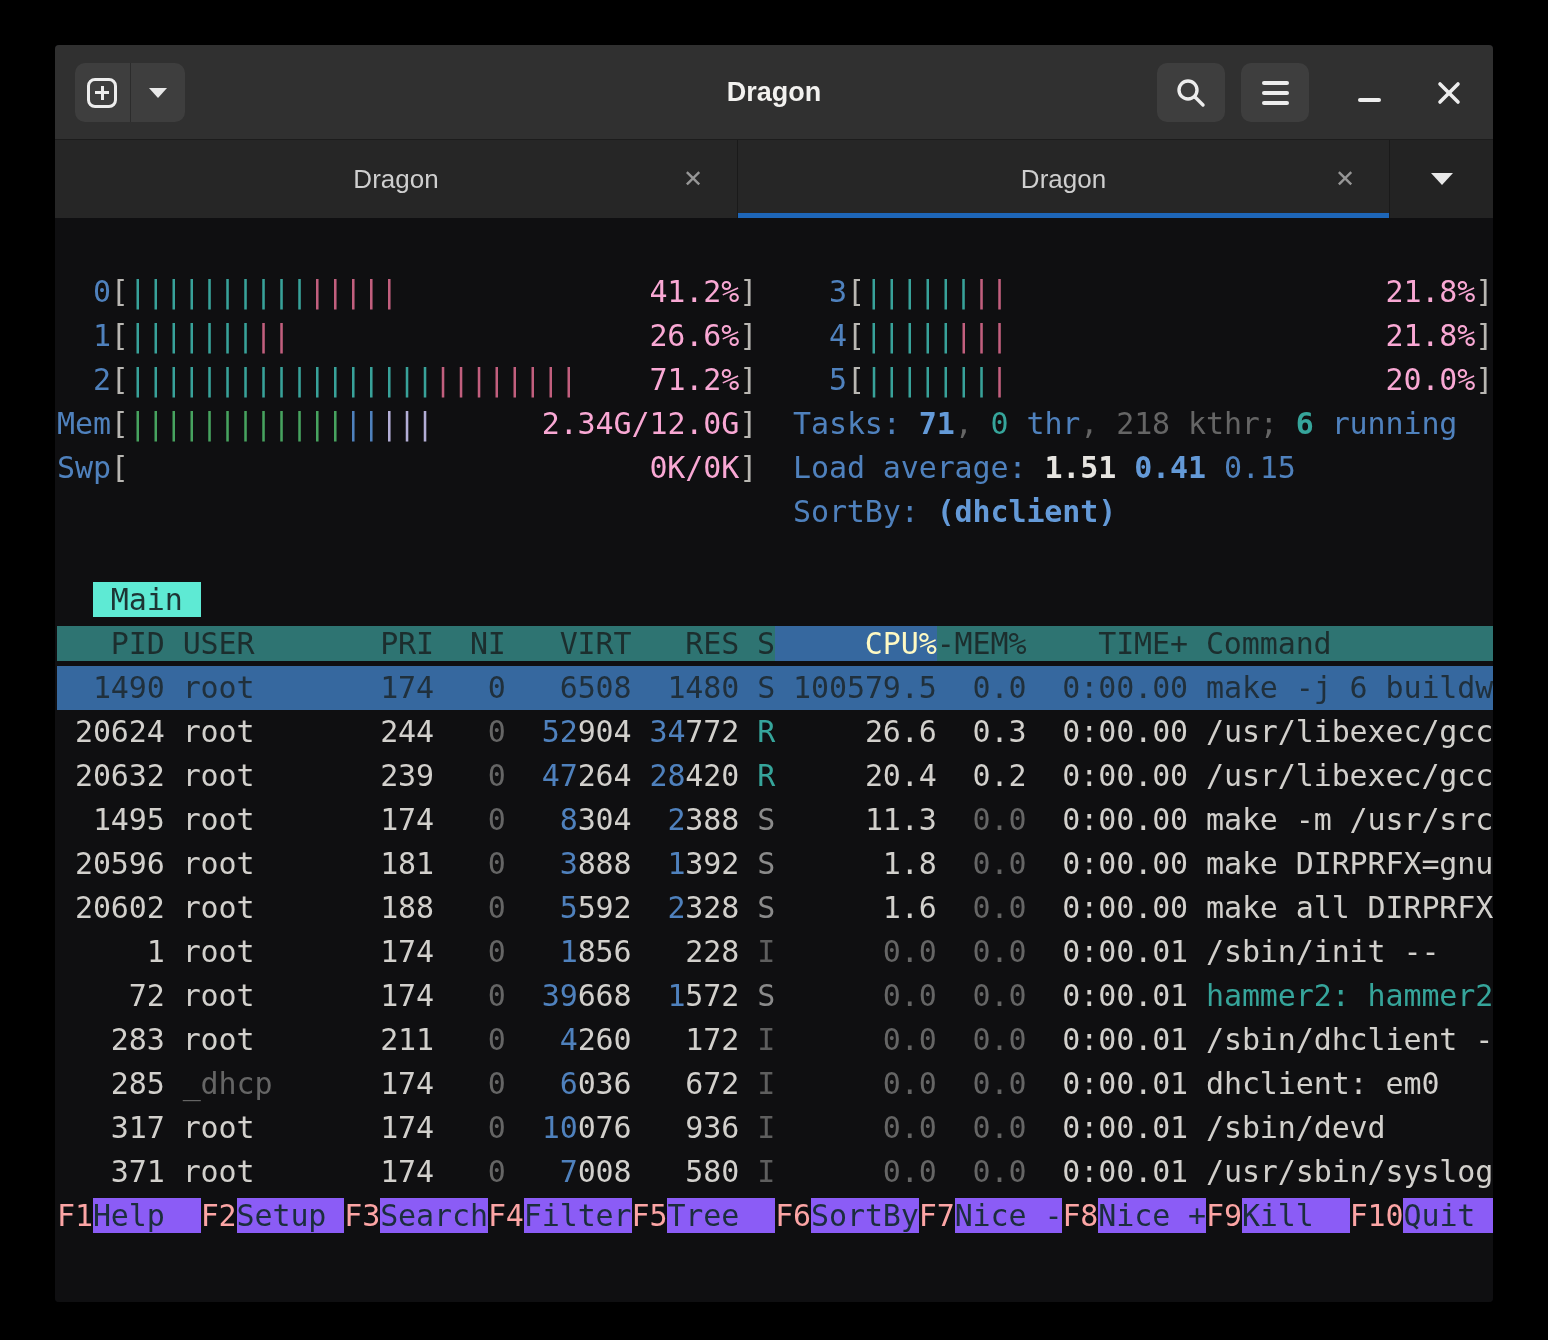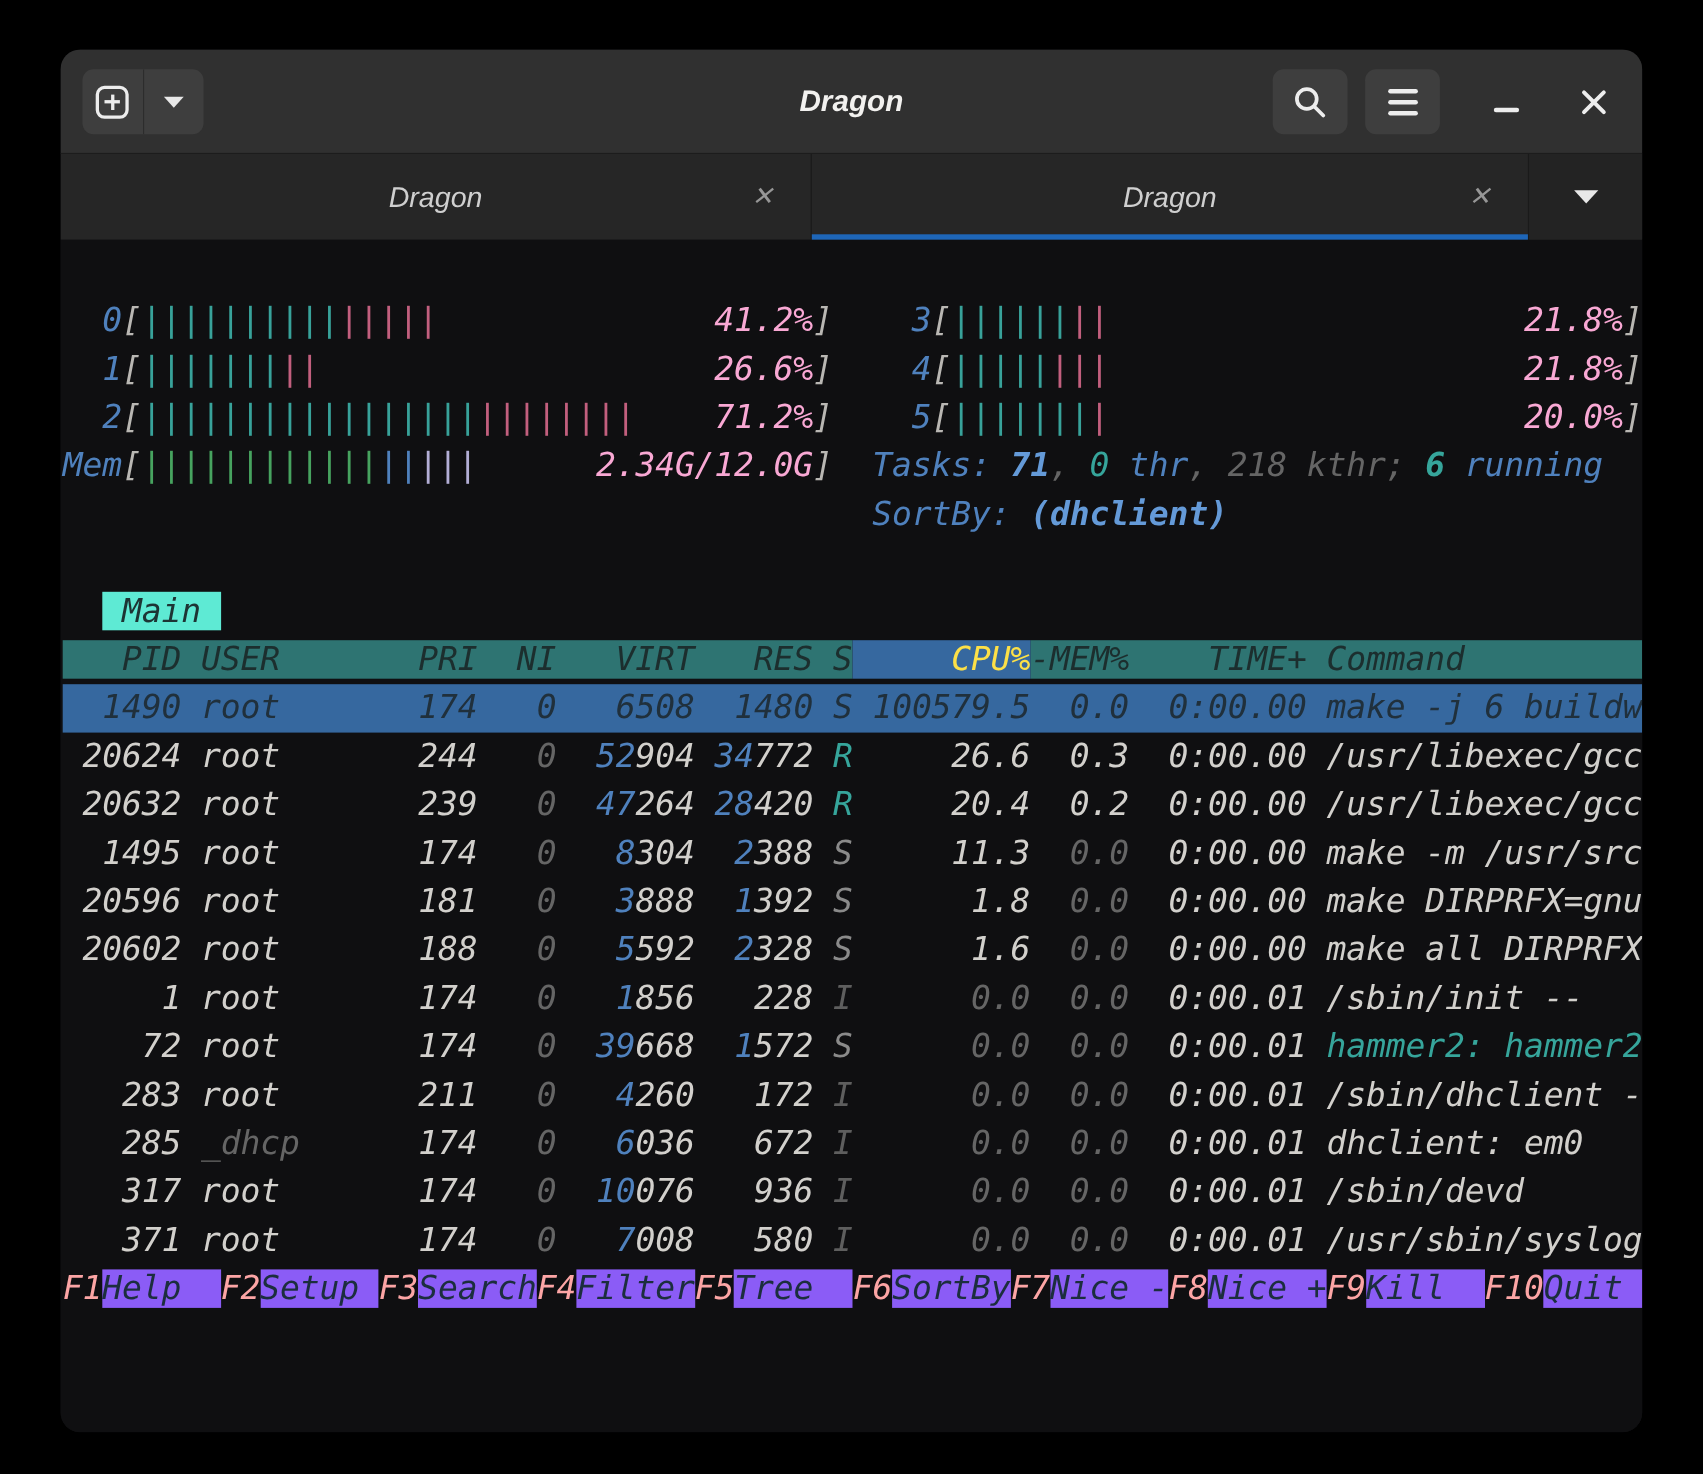--- a/index.html
+++ b/index.html
@@ -1,22 +1,22 @@
 <!DOCTYPE html>
 <html><head>
 <meta charset="utf-8">
 <style>
   html,body{margin:0;padding:0;background:#000;width:1548px;height:1340px;overflow:hidden;}
   *{box-sizing:border-box;}
   body{font-family:"Liberation Sans", sans-serif;}
 
   
   .window{position:absolute;left:55px;top:45px;width:1438px;height:1257px;
-    border-radius:18px;overflow:hidden;background:#0f0f11;
-    box-shadow:0 14px 50px rgba(0,0,0,.7);font-style:italic;}
+    border-radius:4px;overflow:hidden;background:#0f0f11;
+    box-shadow:0 14px 50px rgba(0,0,0,.7);}
 
   
   .headerbar{position:relative;height:95px;background:#303030;border-bottom:1px solid #1c1c1c;}
   .hb-title{position:absolute;left:0;right:0;top:0;height:95px;display:flex;align-items:center;justify-content:center;
     color:#f2f1ef;font-size:27px;font-weight:bold;}
   .btn{background:#3e3e3e;border-radius:10px;display:flex;align-items:center;justify-content:center;}
   .newtab-group{position:absolute;left:20px;top:18px;height:59px;width:110px;display:flex;background:#3e3e3e;border-radius:10px;overflow:hidden;}
   .newtab-half{width:55px;height:59px;display:flex;align-items:center;justify-content:center;}
   .newtab-sep{width:1px;background:#2c2c2c;}
   .sq-plus{width:30px;height:30px;border:3px solid #ededed;border-radius:8px;position:relative;}
@@ -60,21 +60,21 @@
   .bar-sys{color:#c25f7e;}
   .bar-memused{color:#47a35f;}
   .bar-membuf{color:#4f81bd;}
   .bar-memcache{color:#b3aed6;}
   .c-run{color:#36a59b;}
   .c-dis{color:#c25f7e;font-weight:bold;}
   .c-slp{color:#8a8a8a;}
   .c-idl{color:#5e5e5e;}
   .main-tab{background:#5eead4;color:#1d3434;}
   .hdr-teal{background:#2e7472;color:#1c2e2e;}
-  .hdr-blue{background:#36689f;color:#fde047;}
+  .hdr-blue{background:#36689f;color:#fef9c3;}
   .tl.sel{background:#36689f;}
   .tl.sel span{color:#20303c !important;font-weight:normal !important;text-align:right;}
   .fk-key{color:#fca5a5;}
   .fk-label{background:#8b5cf6;color:#1c2e3e;}
 </style>
 </head>
 <body>
 
 <div class="window">
 
@@ -126,20 +126,21 @@
     <div class="tabs-dd">
       <span class="tri-down-lg"></span>
     </div>
   </div>
 
   <div class="term" id="term">
       <div class="tl"><span class="c-blue">  0</span><span class="c-br">[</span><span class="bar-cpu">||||||||||</span><span class="bar-sys">|||||</span><span>              </span><span class="c-pct">41.2%</span><span class="c-br">]</span><span>  </span><span class="c-blue">  3</span><span class="c-br">[</span><span class="bar-cpu">||||||</span><span class="bar-sys">||</span><span>                     </span><span class="c-pct">21.8%</span><span class="c-br">]</span></div>
       <div class="tl"><span class="c-blue">  1</span><span class="c-br">[</span><span class="bar-cpu">|||||||</span><span class="bar-sys">||</span><span>                    </span><span class="c-pct">26.6%</span><span class="c-br">]</span><span>  </span><span class="c-blue">  4</span><span class="c-br">[</span><span class="bar-cpu">|||||</span><span class="bar-sys">|||</span><span>                     </span><span class="c-pct">21.8%</span><span class="c-br">]</span></div>
       <div class="tl"><span class="c-blue">  2</span><span class="c-br">[</span><span class="bar-cpu">|||||||||||||||||</span><span class="bar-sys">||||||||</span><span>    </span><span class="c-pct">71.2%</span><span class="c-br">]</span><span>  </span><span class="c-blue">  5</span><span class="c-br">[</span><span class="bar-cpu">|||||||</span><span class="bar-sys">|</span><span>                     </span><span class="c-pct">20.0%</span><span class="c-br">]</span></div>
       <div class="tl"><span class="c-blue">Mem</span><span class="c-br">[</span><span class="bar-memused">||||||||||||</span><span class="bar-membuf">||</span><span class="bar-memcache">|||</span><span>      </span><span class="c-pct">2.34G/12.0G</span><span class="c-br">]</span><span>  </span><span class="c-blue">Tasks: </span><span class="c-bblue">71</span><span class="c-dim">, </span><span class="c-green">0</span><span class="c-blue"> thr</span><span class="c-dim">, </span><span class="c-dim">218 kthr</span><span class="c-dim">; </span><span class="c-bgreen">6</span><span class="c-blue"> running</span></div>
+      <div class="tl"><span class="c-blue">Swp</span><span class="c-br">[</span><span>                             </span><span class="c-pct">0K/0K</span><span class="c-br">]</span><span>  </span><span class="c-blue">Load average: </span><span class="c-bwhite">1.51 </span><span class="c-bblue">0.41 </span><span class="c-blue">0.15</span></div>
       <div class="tl"><span>                                         </span><span class="c-blue">SortBy: </span><span class="c-bblue">(dhclient)</span></div>
       <div class="tl"></div>
       <div class="tl"><span>  </span><span class="main-tab"> Main </span></div>
       <div class="tl"><span class="hdr-teal">   PID USER       PRI  NI   VIRT   RES S</span><span class="hdr-blue">     CPU%</span><span class="hdr-teal">-MEM%    TIME+ Command         </span></div>
       <div class="tl sel"><span class="c-w">  1490 </span><span class="c-w">root     </span><span class="c-w">  174</span><span class="c-dim">   0</span><span class="c-blue">   6</span><span class="c-w">508</span><span class="c-blue">  1</span><span class="c-w">480</span><span> </span><span class="c-slp">S</span><span class="c-w"> 100579.5</span><span class="c-dim">  0.0</span><span class="c-w">  0:00.00</span><span class="c-w"> make -j 6 buildwo</span></div>
       <div class="tl"><span class="c-w"> 20624 </span><span class="c-w">root     </span><span class="c-w">  244</span><span class="c-dim">   0</span><span class="c-blue">  52</span><span class="c-w">904</span><span class="c-blue"> 34</span><span class="c-w">772</span><span> </span><span class="c-run">R</span><span class="c-w">     26.6</span><span class="c-w">  0.3</span><span class="c-w">  0:00.00</span><span class="c-w"> /usr/libexec/gcc8</span></div>
       <div class="tl"><span class="c-w"> 20632 </span><span class="c-w">root     </span><span class="c-w">  239</span><span class="c-dim">   0</span><span class="c-blue">  47</span><span class="c-w">264</span><span class="c-blue"> 28</span><span class="c-w">420</span><span> </span><span class="c-run">R</span><span class="c-w">     20.4</span><span class="c-w">  0.2</span><span class="c-w">  0:00.00</span><span class="c-w"> /usr/libexec/gcc8</span></div>
       <div class="tl"><span class="c-w">  1495 </span><span class="c-w">root     </span><span class="c-w">  174</span><span class="c-dim">   0</span><span class="c-blue">   8</span><span class="c-w">304</span><span class="c-blue">  2</span><span class="c-w">388</span><span> </span><span class="c-slp">S</span><span class="c-w">     11.3</span><span class="c-dim">  0.0</span><span class="c-w">  0:00.00</span><span class="c-w"> make -m /usr/src/</span></div>
       <div class="tl"><span class="c-w"> 20596 </span><span class="c-w">root     </span><span class="c-w">  181</span><span class="c-dim">   0</span><span class="c-blue">   3</span><span class="c-w">888</span><span class="c-blue">  1</span><span class="c-w">392</span><span> </span><span class="c-slp">S</span><span class="c-w">      1.8</span><span class="c-dim">  0.0</span><span class="c-w">  0:00.00</span><span class="c-w"> make DIRPRFX=gnu/</span></div>
       <div class="tl"><span class="c-w"> 20602 </span><span class="c-w">root     </span><span class="c-w">  188</span><span class="c-dim">   0</span><span class="c-blue">   5</span><span class="c-w">592</span><span class="c-blue">  2</span><span class="c-w">328</span><span> </span><span class="c-slp">S</span><span class="c-w">      1.6</span><span class="c-dim">  0.0</span><span class="c-w">  0:00.00</span><span class="c-w"> make all DIRPRFX=</span></div>

